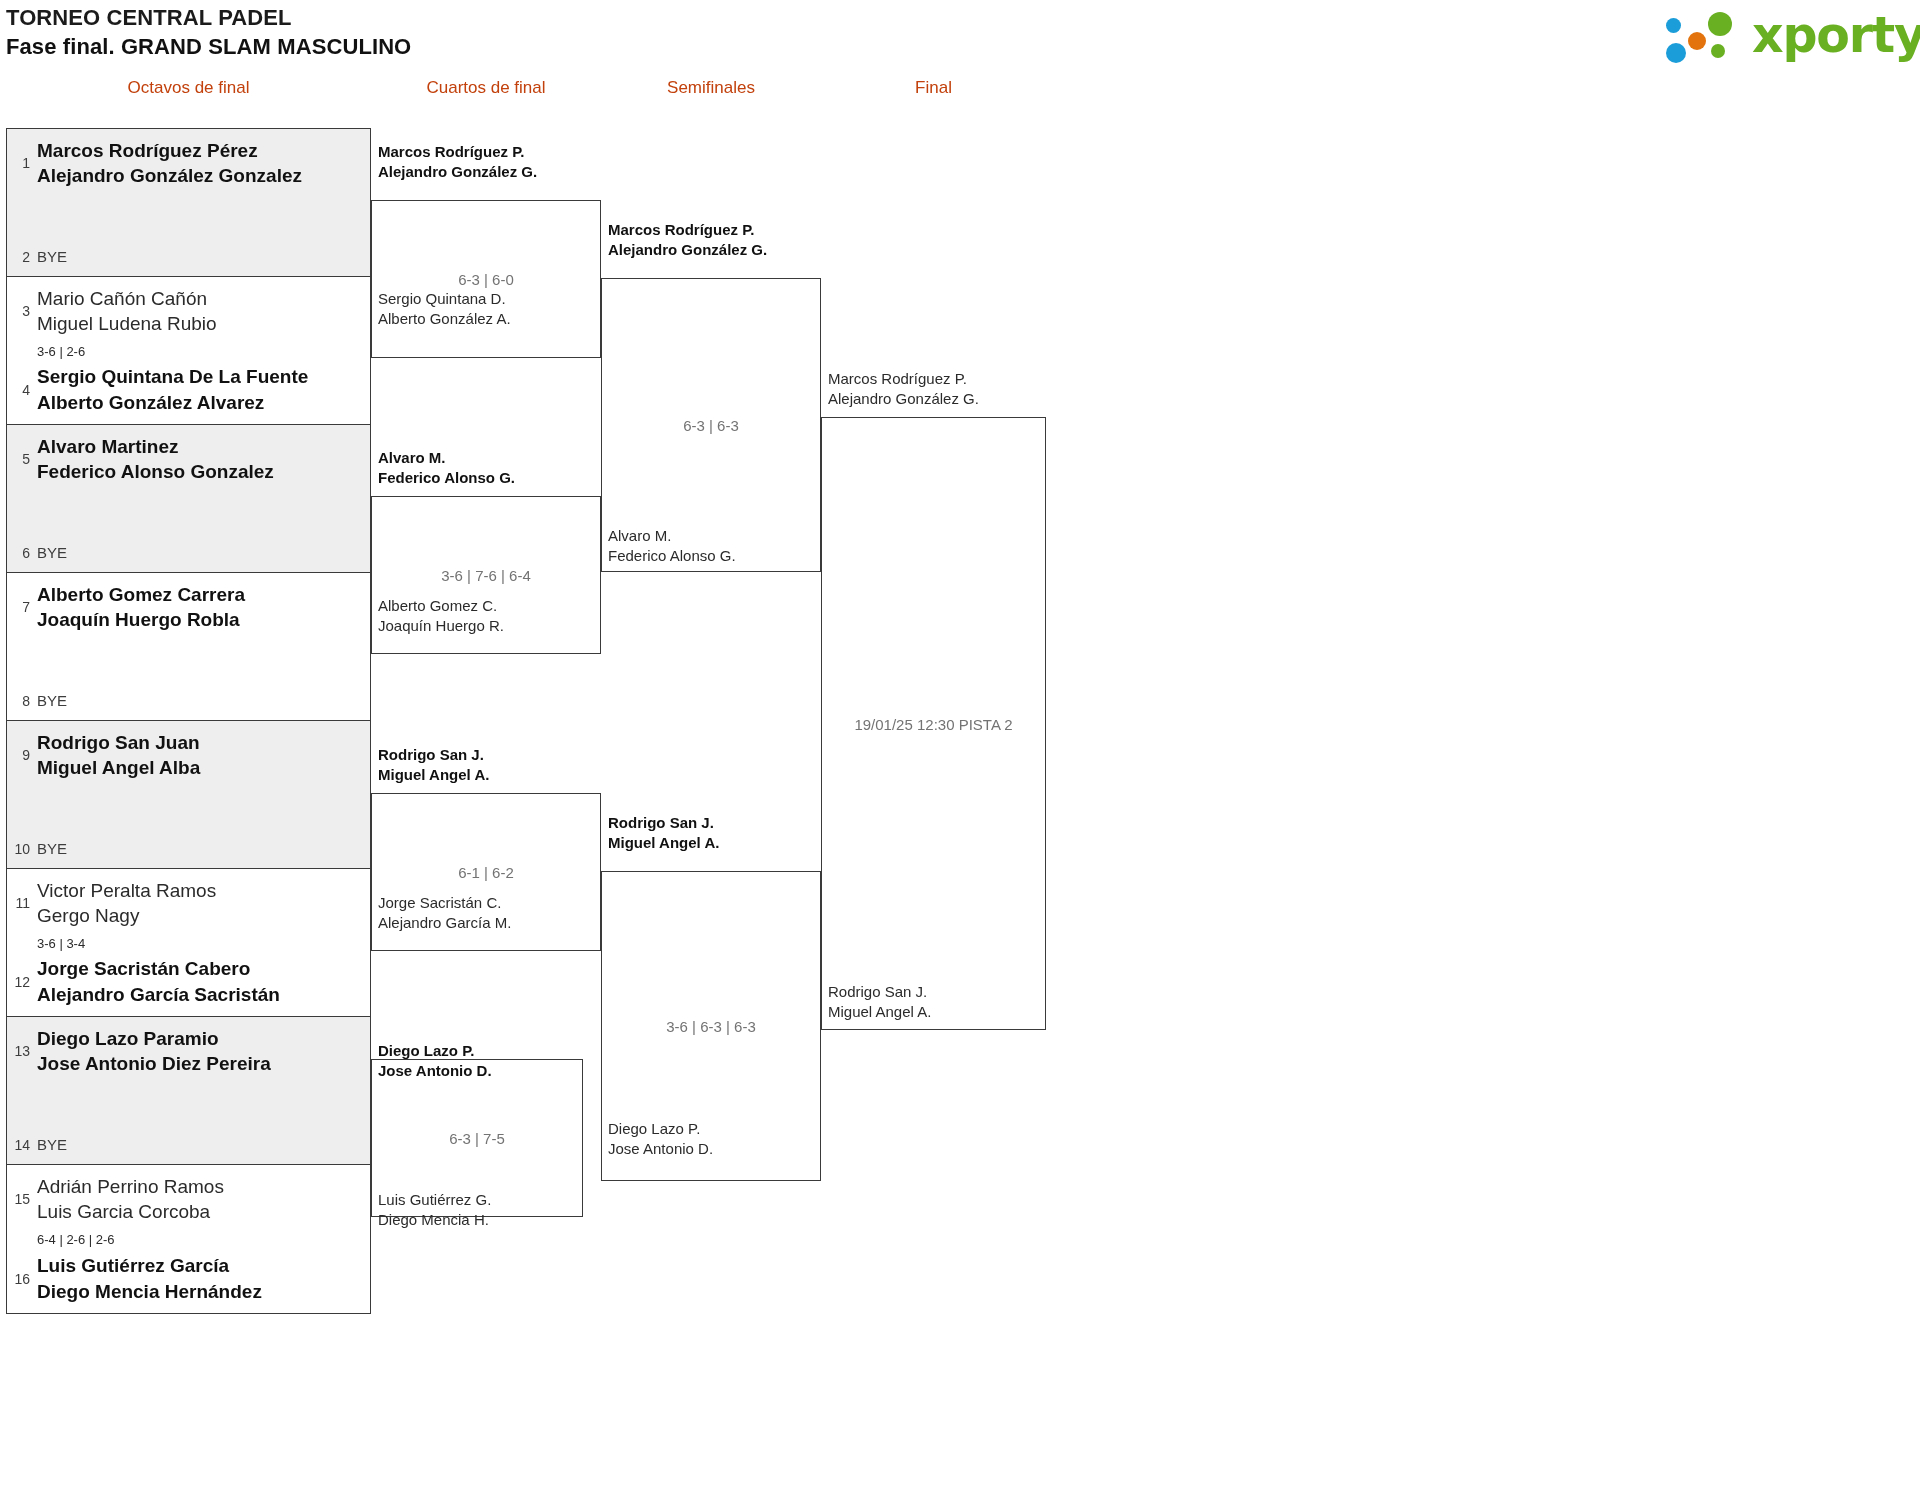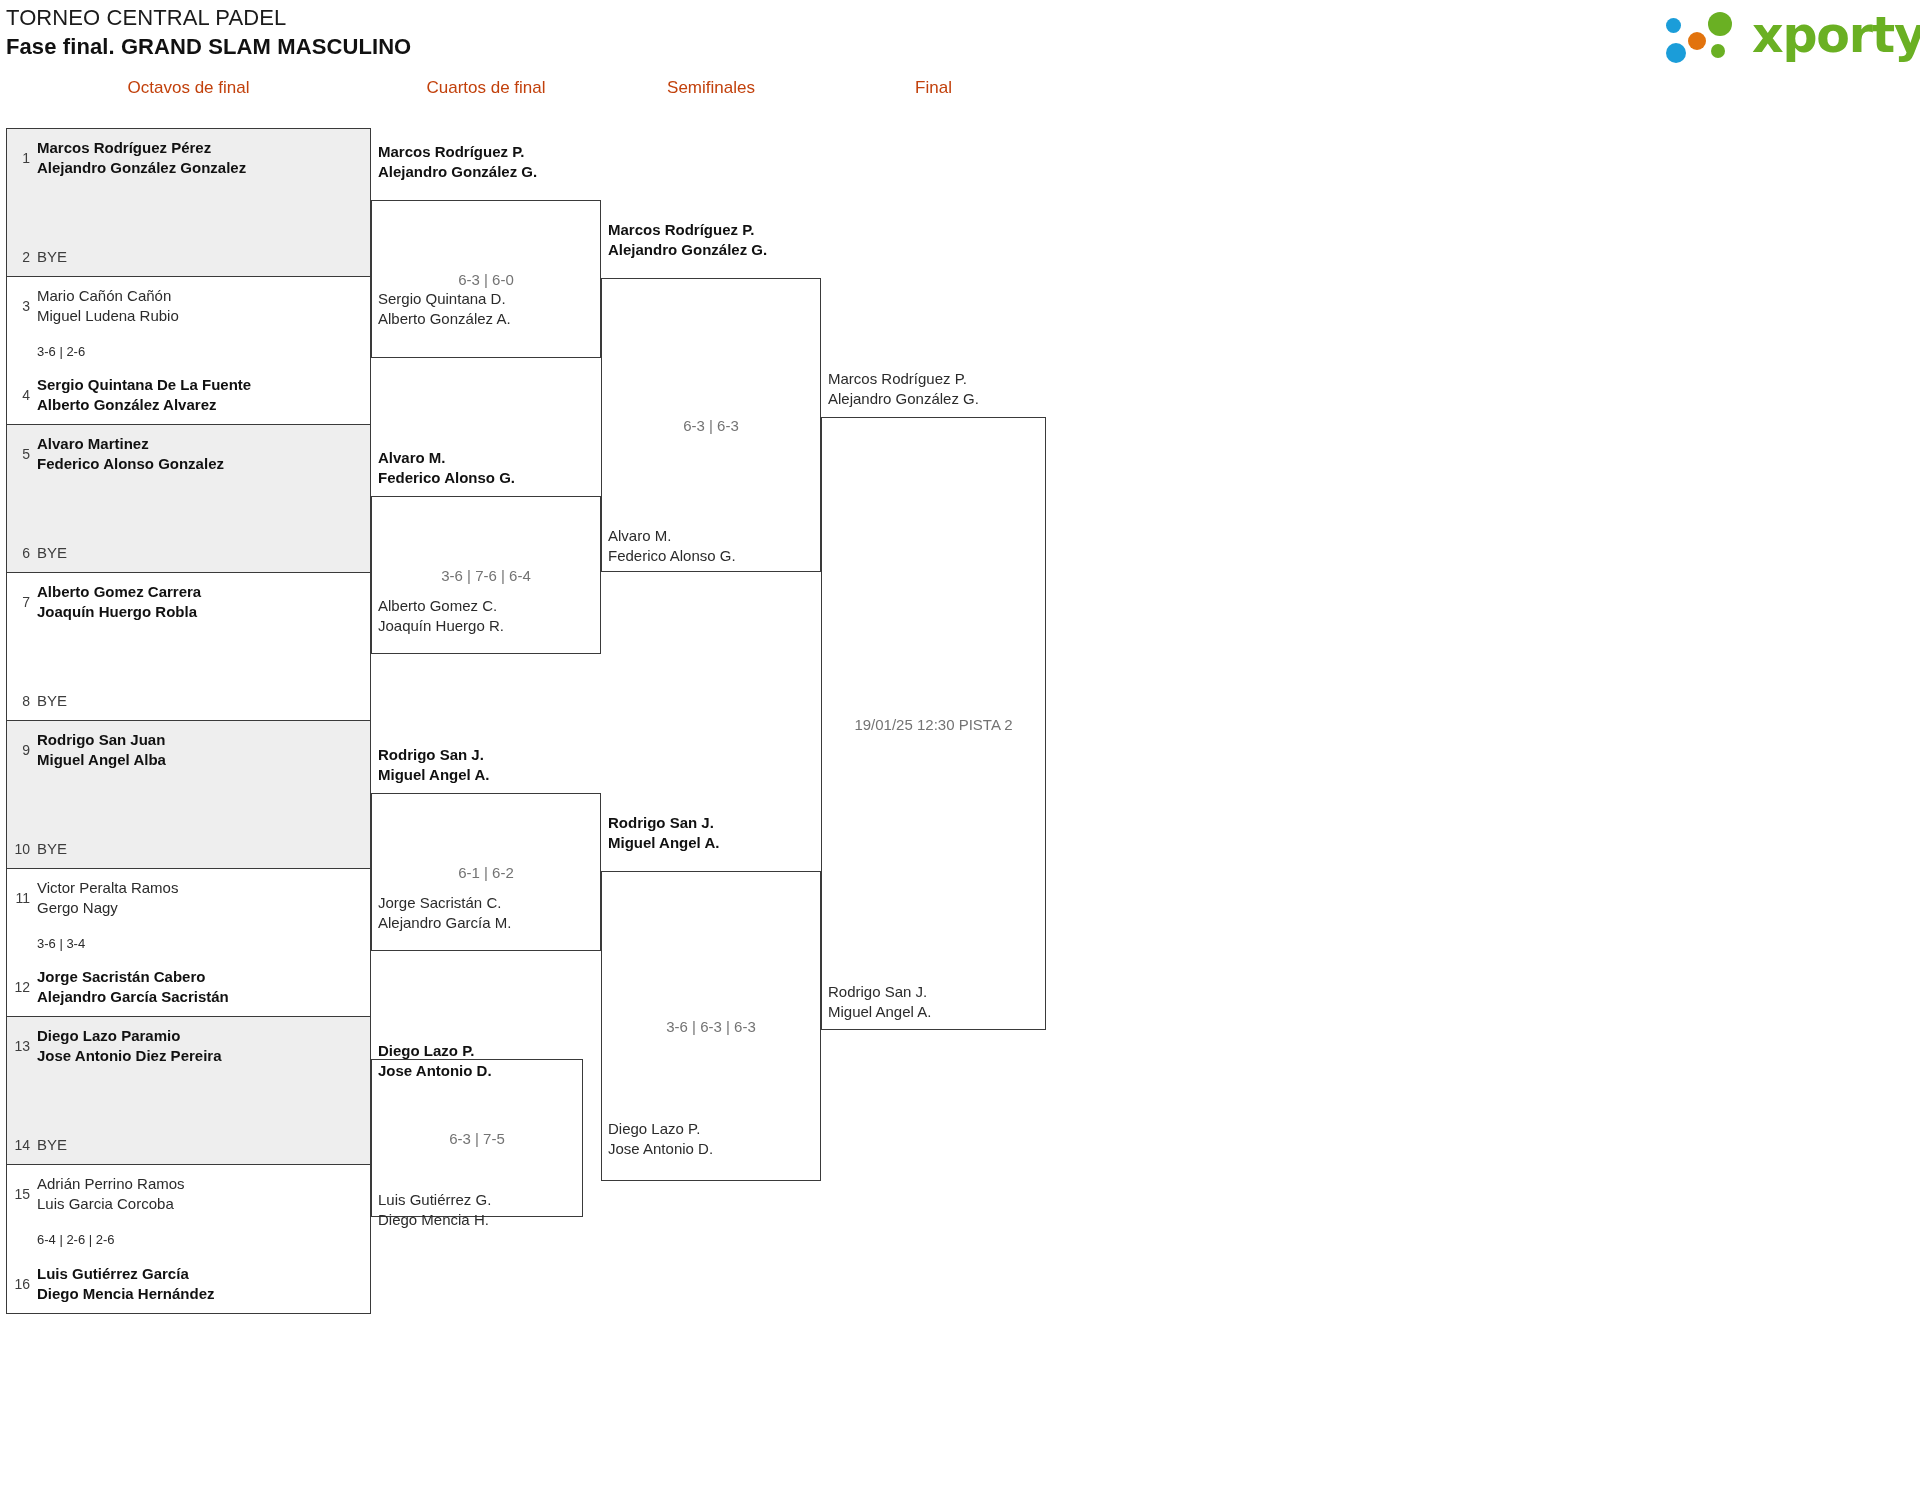--- a/index.html
+++ b/index.html
@@ -17,21 +17,21 @@
   }
 
   
   #header-title {
     position: absolute;
     left: 6px; top: 4px;
     line-height: 1.30;
   }
   #header-title .line1 {
     font-size: 22px;
-    font-weight: 400;
+    font-weight: 700;
     color: #1b1b1b;
     letter-spacing: .1px;
   }
   #header-title .line2 {
     font-size: 22px;
     font-weight: 700;
     color: #111111;
     letter-spacing: .1px;
   }
 
@@ -83,21 +83,21 @@
   .seedno {
     width: 30px;
     flex: 0 0 30px;
     text-align: right;
     padding-right: 7px;
     font-size: 14px;
     color: #3d3d3d;
     align-self: center;
   }
   .pairnames {
-    font-size: 15px;
+    font-size: 19px;
     line-height: 1.33;
     color: #2b2b2b;
     white-space: nowrap;
   }
   .pairnames.win { font-weight: 700; color: #111111; }
   .pairnames.bye { font-size: 15px; color: #3d3d3d; padding-top: 1px; }
   .r1-score {
     position: absolute;
     left: 30px; right: 0;
     top: 50%;

